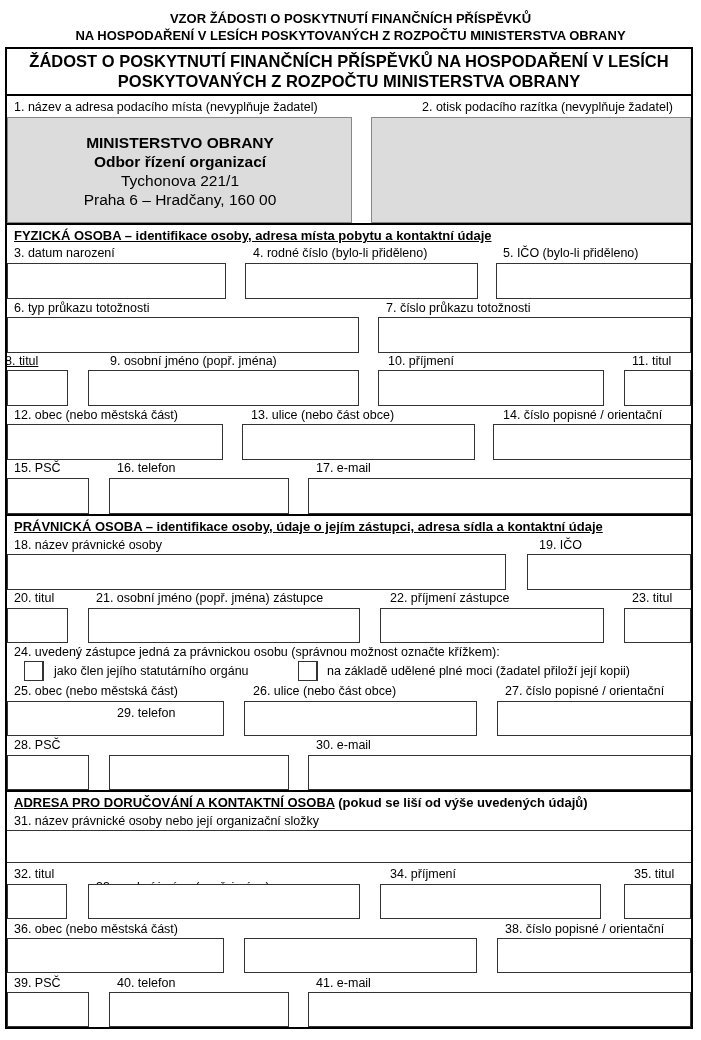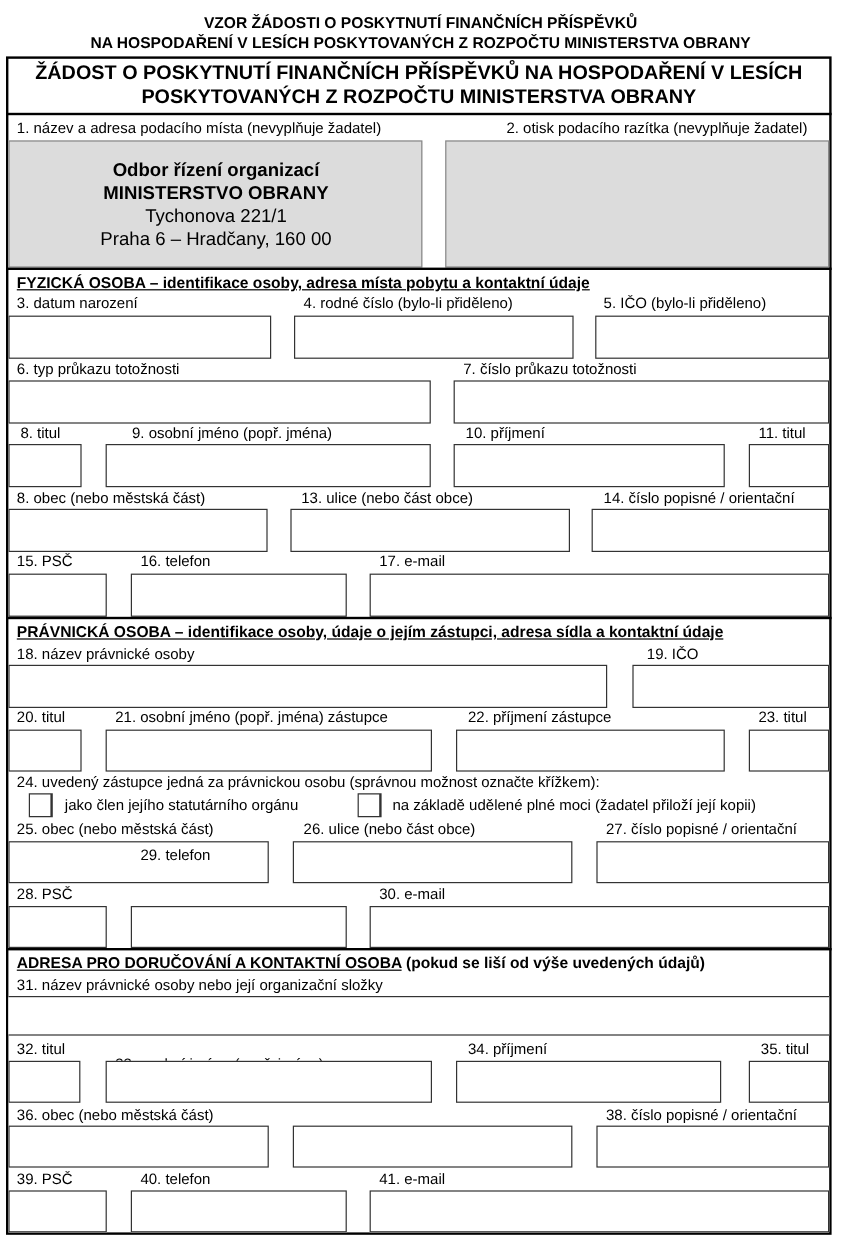--- a/index.html
+++ b/index.html
@@ -33,51 +33,51 @@
   <div>ŽÁDOST O POSKYTNUTÍ FINANČNÍCH PŘÍSPĚVKŮ NA HOSPODAŘENÍ V LESÍCH</div>
   <div>POSKYTOVANÝCH Z ROZPOČTU MINISTERSTVA OBRANY</div>
 </div>
 <div class="hline" style="top:94px;"></div>
 
 <div class="lbl" style="left:14px;top:100px;">1. název a adresa podacího místa (nevyplňuje žadatel)</div>
 <div class="lbl" style="left:380px;top:100px;margin-left:42px;">2. otisk podacího razítka (nevyplňuje žadatel)</div>
 <div class="gray" style="left:7px;top:117px;width:345px;height:106px;"></div>
 <div class="gray" style="left:371px;top:117px;width:320px;height:106px;"></div>
 <div class="addr">
+  <div class="b">MINISTERSTVO OBRANY</div>
   <div class="b">Odbor řízení organizací</div>
-  <div class="b">MINISTERSTVO OBRANY</div>
   <div>Tychonova 221/1</div>
   <div>Praha 6 – Hradčany, 160 00</div>
 </div>
 <div class="hline" style="top:223px;"></div>
 
 <div class="sec" style="left:14px;top:228px;"><u>FYZICKÁ OSOBA – identifikace osoby, adresa místa pobytu a kontaktní údaje</u></div>
 
 <div class="lbl" style="left:14px;top:246px;">3. datum narození</div>
 <div class="lbl" style="left:253px;top:246px;">4. rodné číslo (bylo-li přiděleno)</div>
 <div class="lbl" style="left:503px;top:246px;">5. IČO (bylo-li přiděleno)</div>
 <div class="box" style="left:7px;top:263px;width:219px;height:36px;"></div>
 <div class="box" style="left:245px;top:263px;width:233px;height:36px;"></div>
 <div class="box" style="left:496px;top:263px;width:195px;height:36px;"></div>
 
 <div class="lbl" style="left:14px;top:301px;">6. typ průkazu totožnosti</div>
 <div class="lbl" style="left:386px;top:301px;">7. číslo průkazu totožnosti</div>
 <div class="box" style="left:7px;top:317px;width:352px;height:36px;"></div>
 <div class="box" style="left:378px;top:317px;width:313px;height:36px;"></div>
 
-<div class="lbl" style="left:17px;top:354px;">8. titul</div>
+<div class="lbl" style="left:5px;top:354px;text-decoration:underline;">8. titul</div>
 <div class="lbl" style="left:96px;top:354px;margin-left:14px;">9. osobní jméno (popř. jména)</div>
 <div class="lbl" style="left:388px;top:354px;">10. příjmení</div>
 <div class="lbl" style="left:632px;top:354px;">11. titul</div>
 <div class="box" style="left:7px;top:370px;width:61px;height:36px;"></div>
 <div class="box" style="left:88px;top:370px;width:271px;height:36px;"></div>
 <div class="box" style="left:378px;top:370px;width:226px;height:36px;"></div>
 <div class="box" style="left:624px;top:370px;width:67px;height:36px;"></div>
 
-<div class="lbl" style="left:14px;top:408px;">8. obec (nebo městská část)</div>
+<div class="lbl" style="left:14px;top:408px;">12. obec (nebo městská část)</div>
 <div class="lbl" style="left:251px;top:408px;">13. ulice (nebo část obce)</div>
 <div class="lbl" style="left:503px;top:408px;">14. číslo popisné / orientační</div>
 <div class="box" style="left:7px;top:424px;width:216px;height:36px;"></div>
 <div class="box" style="left:242px;top:424px;width:233px;height:36px;"></div>
 <div class="box" style="left:493px;top:424px;width:198px;height:36px;"></div>
 
 <div class="lbl" style="left:14px;top:461px;">15. PSČ</div>
 <div class="lbl" style="left:117px;top:461px;">16. telefon</div>
 <div class="lbl" style="left:316px;top:461px;">17. e-mail</div>
 <div class="box" style="left:7px;top:478px;width:82px;height:36px;"></div>

